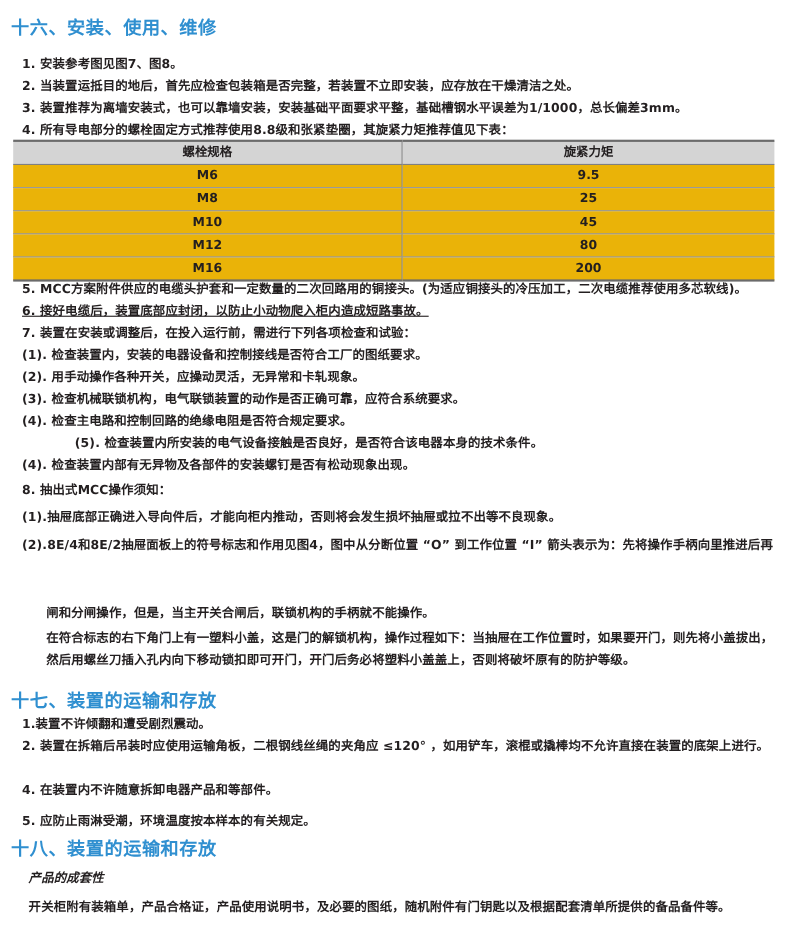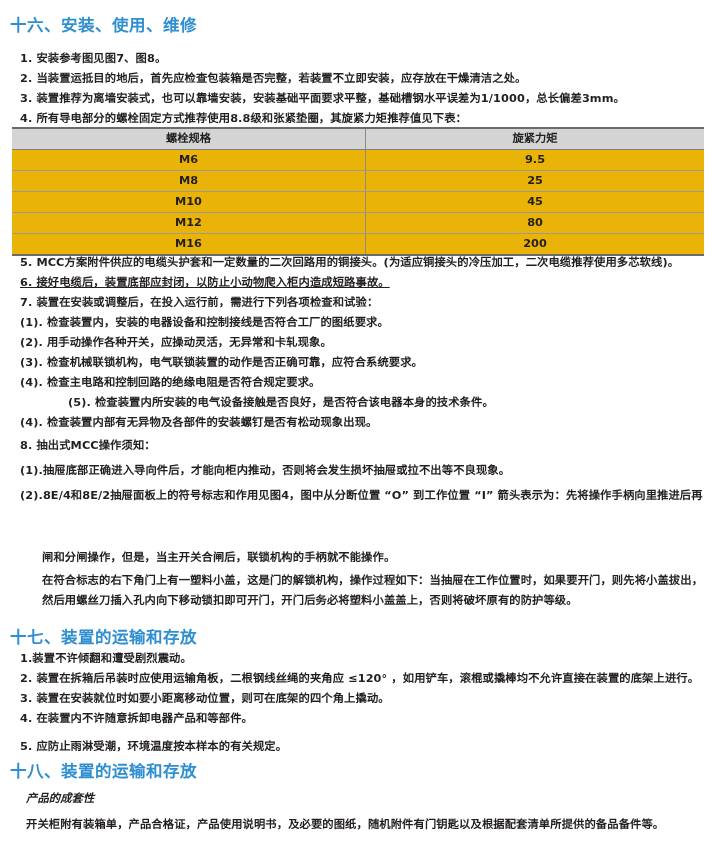--- a/index.html
+++ b/index.html
@@ -142,21 +142,20 @@
   <div class="line" style="left:20px; top:464px;">(1).抽屉底部正确进入导向件后，才能向柜内推动，否则将会发生损坏抽屉或拉不出等不良现象。</div>
   <div class="line" style="left:20px; top:489px;">(2).8E/4和8E/2抽屉面板上的符号标志和作用见图4，图中从分断位置 “O” 到工作位置 “I” 箭头表示为：先将操作手柄向里推进后再</div>
   <div class="line" style="left:42px; top:551px;">闸和分闸操作，但是，当主开关合闸后，联锁机构的手柄就不能操作。</div>
   <div class="line" style="left:42px; top:594px;">然后用螺丝刀插入孔内向下移动锁扣即可开门，开门后务必将塑料小盖盖上，否则将破坏原有的防护等级。</div>
   <div class="line" style="left:42px; top:574px;">在符合标志的右下角门上有一塑料小盖，这是门的解锁机构，操作过程如下：当抽屉在工作位置时，如果要开门，则先将小盖拔出，</div>
 
   <h2 class="section-heading heading-17">十七、装置的运输和存放</h2>
 
   <div class="line" style="left:20px; top:652px;">1.装置不许倾翻和遭受剧烈震动。</div>
   <div class="line" style="left:20px; top:672px;">2. 装置在拆箱后吊装时应使用运输角板，二根钢线丝绳的夹角应 ≤120° ，如用铲车，滚棍或撬棒均不允许直接在装置的底架上进行。</div>
-  <div class="line" style="left:20px; top:692px;">3. 装置在安装就位时如要小距离移动位置，则可在底架的四个角上撬动。</div>
   <div class="line" style="left:20px; top:712px;">4. 在装置内不许随意拆卸电器产品和等部件。</div>
   <div class="line" style="left:20px; top:740px;">5. 应防止雨淋受潮，环境温度按本样本的有关规定。</div>
 
   <h2 class="section-heading heading-18">十八、装置的运输和存放</h2>
 
   <div class="line sub" style="left:26px; top:792px;">产品的成套性</div>
   <div class="line" style="left:26px; top:818px;">开关柜附有装箱单，产品合格证，产品使用说明书，及必要的图纸，随机附件有门钥匙以及根据配套清单所提供的备品备件等。</div>
 
 </div>
 

